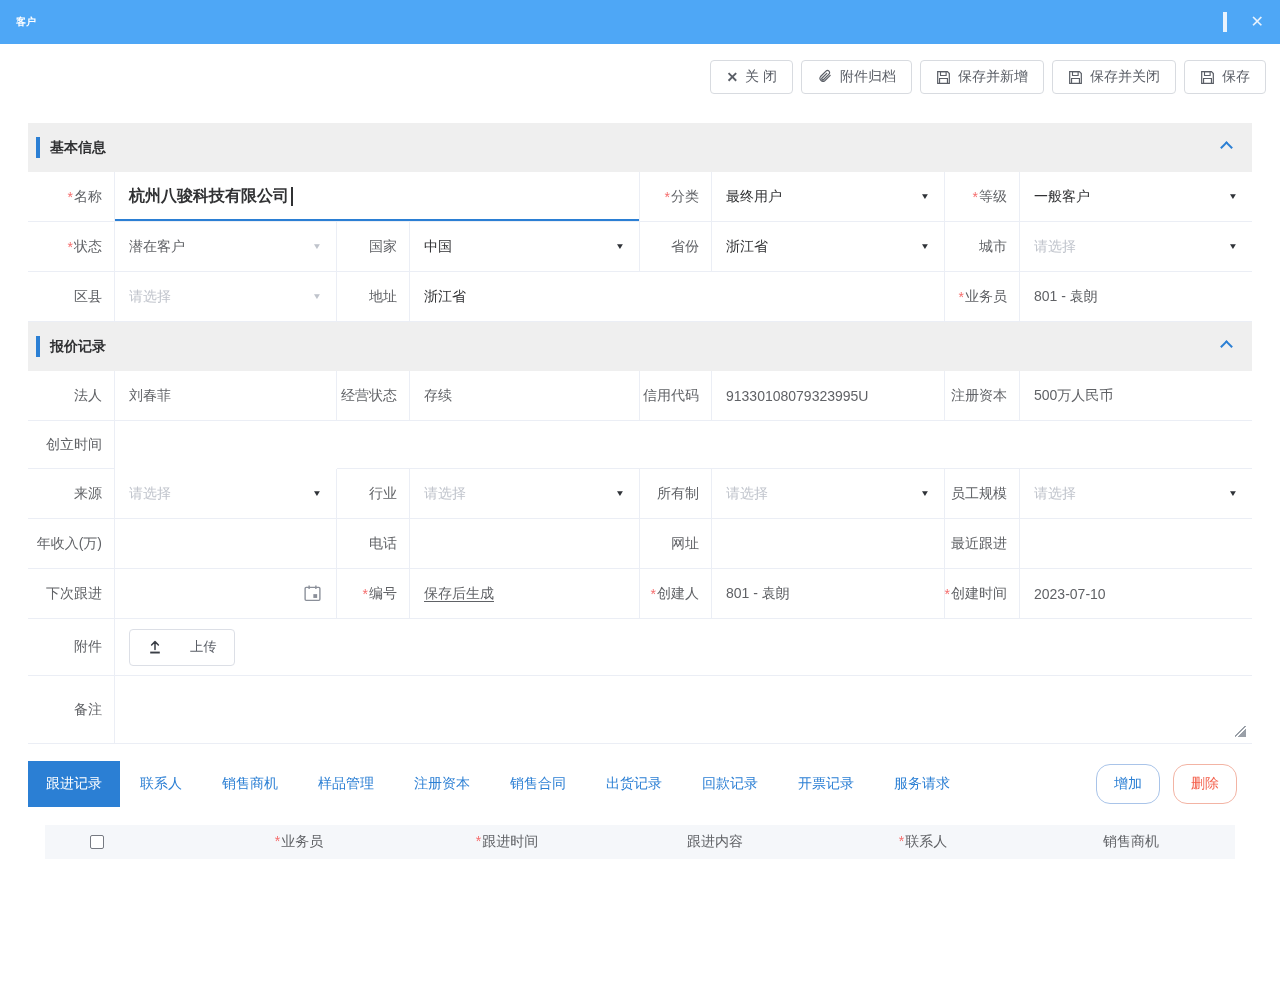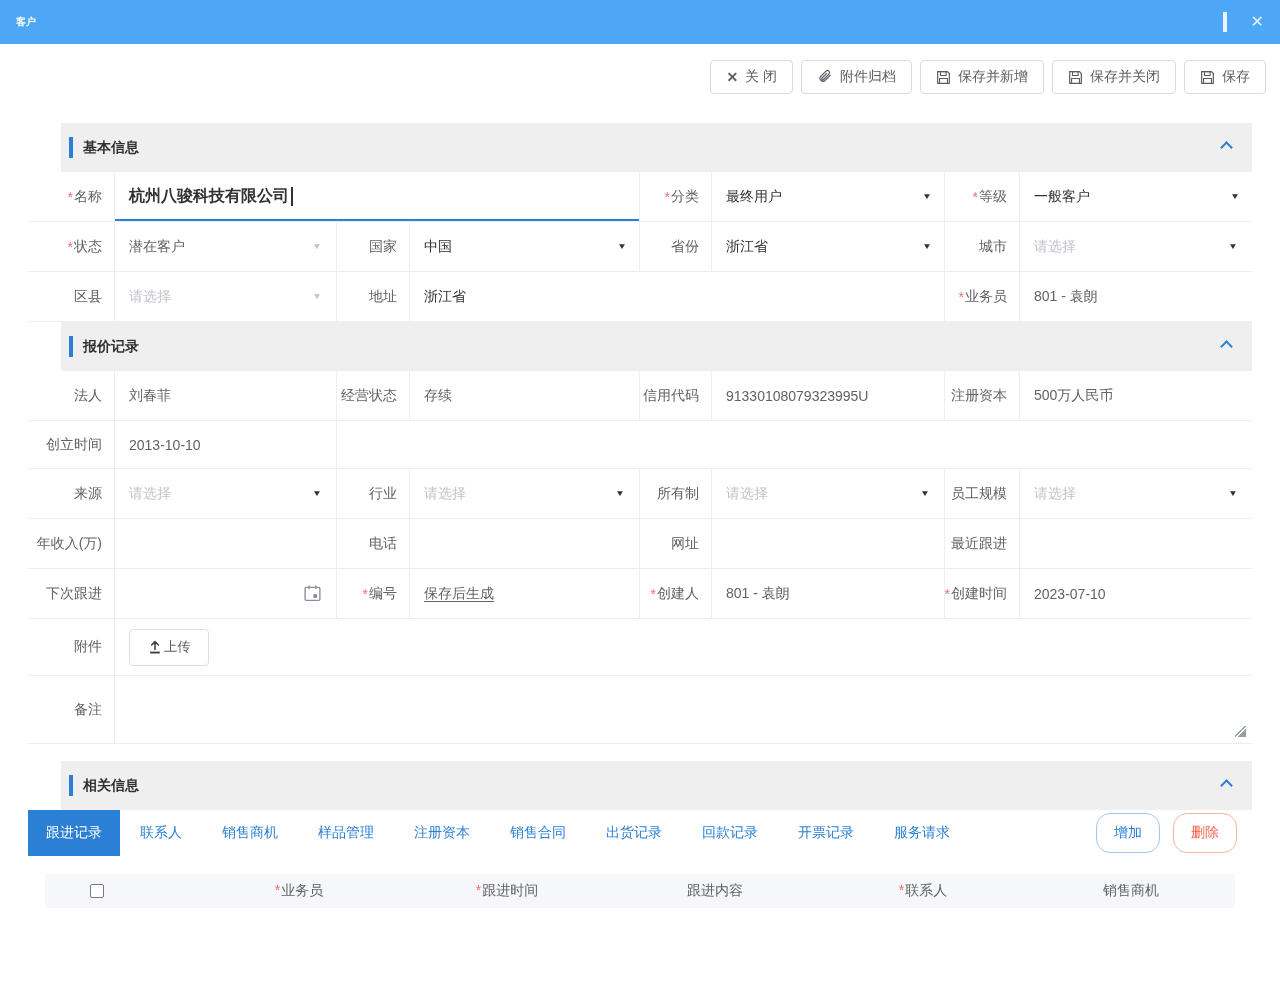--- a/index.html
+++ b/index.html
@@ -20,47 +20,47 @@
     gap:8px; padding:16px 14px 0; }
   .tbtn { height:34px; display:inline-flex; align-items:center; gap:7px; padding:0 15px;
     background:#fff; border:1px solid #d8dbe0; border-radius:4px; color:#5a5e66;
     font-size:14px; cursor:pointer; }
   .tbtn .x-ic { font-weight:700; font-size:14px; color:#5a5e66; }
 
   
   .main { padding:0 28px; }
 
   .sec-header { height:49px; background:#efefef; display:flex; align-items:center;
-    position:relative; padding-left:22px; margin-top:0;margin-left:33px; }
+    position:relative; padding-left:22px; margin-top:0; }
   .sec-header .bar { position:absolute; left:8px; top:14px; width:4px; height:21px; background:#2b7fd4; }
   .sec-header .sec-title { font-weight:700; color:#303133; font-size:14px; }
   .collapse-btn { position:absolute; right:18px; top:18px; width:16px; height:12px; cursor:pointer; }
   .chevron-up { display:block; width:9px; height:9px; border-left:2px solid #2b7fd4;
     border-top:2px solid #2b7fd4; transform:rotate(45deg); margin:2px auto 0; }
 
   .row { display:grid; grid-template-columns:87px 222px 73px 230px 72px 233px 75px 232px;
     height:50px; }
   .cell { display:flex; align-items:center; border-right:1px solid #ebeef5;
     border-bottom:1px solid #ebeef5; min-width:0; }
   .cell:last-child { border-right:none;align-items:center; }
   .lbl { justify-content:flex-end; padding-right:12px; color:#606266; white-space:nowrap; }
   .req { color:#f56c6c; margin-right:1px; }
   .val { padding:0 14px; color:#606266; }
-  .val.dark { color:#303133;font-family:Liberation Mono, monospace; }
+  .val.dark { color:#303133; }
   .dd { justify-content:space-between; cursor:pointer; }
   .arrow { font-size:10px; color:#2f3237; transform:scaleY(0.85); margin-left:6px; }
   .arrow.dim { color:#bfc3cb; }
   .placeholder { color:#c0c4cc; }
 
   .name-cell { box-shadow:inset 0 -2px 0 #2b7fd4; }
   .name-text { font-size:16px; font-weight:700; color:#303133; }
   .caret { display:inline-block; width:1.5px; height:19px; background:#303133; margin-left:2px; }
   .link-val { color:#606266; text-decoration:underline; text-underline-offset:3px; }
 
-  .upload-btn { height:37px; display:inline-flex; align-items:center; gap:1px; padding:0 17px;
+  .upload-btn { height:37px; display:inline-flex; align-items:center; gap:27px; padding:0 17px;
     border:1px solid #dcdfe6; border-radius:4px; background:#fff; color:#5a5e66; cursor:pointer; }
 
   .remark-row { height:68px; }
   .remark-cell { position:relative; }
   .resize-grip { position:absolute; right:6px; bottom:6px; width:11px; height:11px;
     background:
       linear-gradient(135deg, transparent 0 6.5px, #9aa0a8 6.5px 8px, transparent 8px 9.5px, #9aa0a8 9.5px 11px) ;
     cursor:nwse-resize; }
 
   .gap { height:17px; }
@@ -265,23 +265,20 @@
           <span>注册资本</span>
         </div>
       <div class="cell val">
           <span>500万人民币</span>
         </div>
     </div>
     <div class="row" style="height:48px">
       <div class="cell lbl">
           <span>创立时间</span>
         </div>
-      <div class="cell val">
-          <span>2013-10-10</span>
-        </div>
       <div class="cell" style="grid-column:3/9"></div>
     </div>
   </div>
 
   <div>
     <div class="row">
       <div class="cell lbl">
           <span>来源</span>
         </div>
       <div class="cell val dd">
@@ -394,27 +391,20 @@
       <div class="cell val remark-cell" style="grid-column:2/9">
         <span></span>
         <span class="resize-grip"></span>
       </div>
     </div>
   </div>
 
   <div class="gap"></div>
 
   <div>
-    <div class="sec-header">
-      <span class="bar"></span>
-      <span class="sec-title">相关信息</span>
-      <span class="collapse-btn">
-          <span class="chevron-up"></span>
-        </span>
-    </div>
     <div class="tabbar">
       <span class="tab active">跟进记录</span>
       <span class="tab">联系人</span>
       <span class="tab">销售商机</span>
       <span class="tab">样品管理</span>
       <span class="tab">注册资本</span>
       <span class="tab">销售合同</span>
       <span class="tab">出货记录</span>
       <span class="tab">回款记录</span>
       <span class="tab">开票记录</span>

